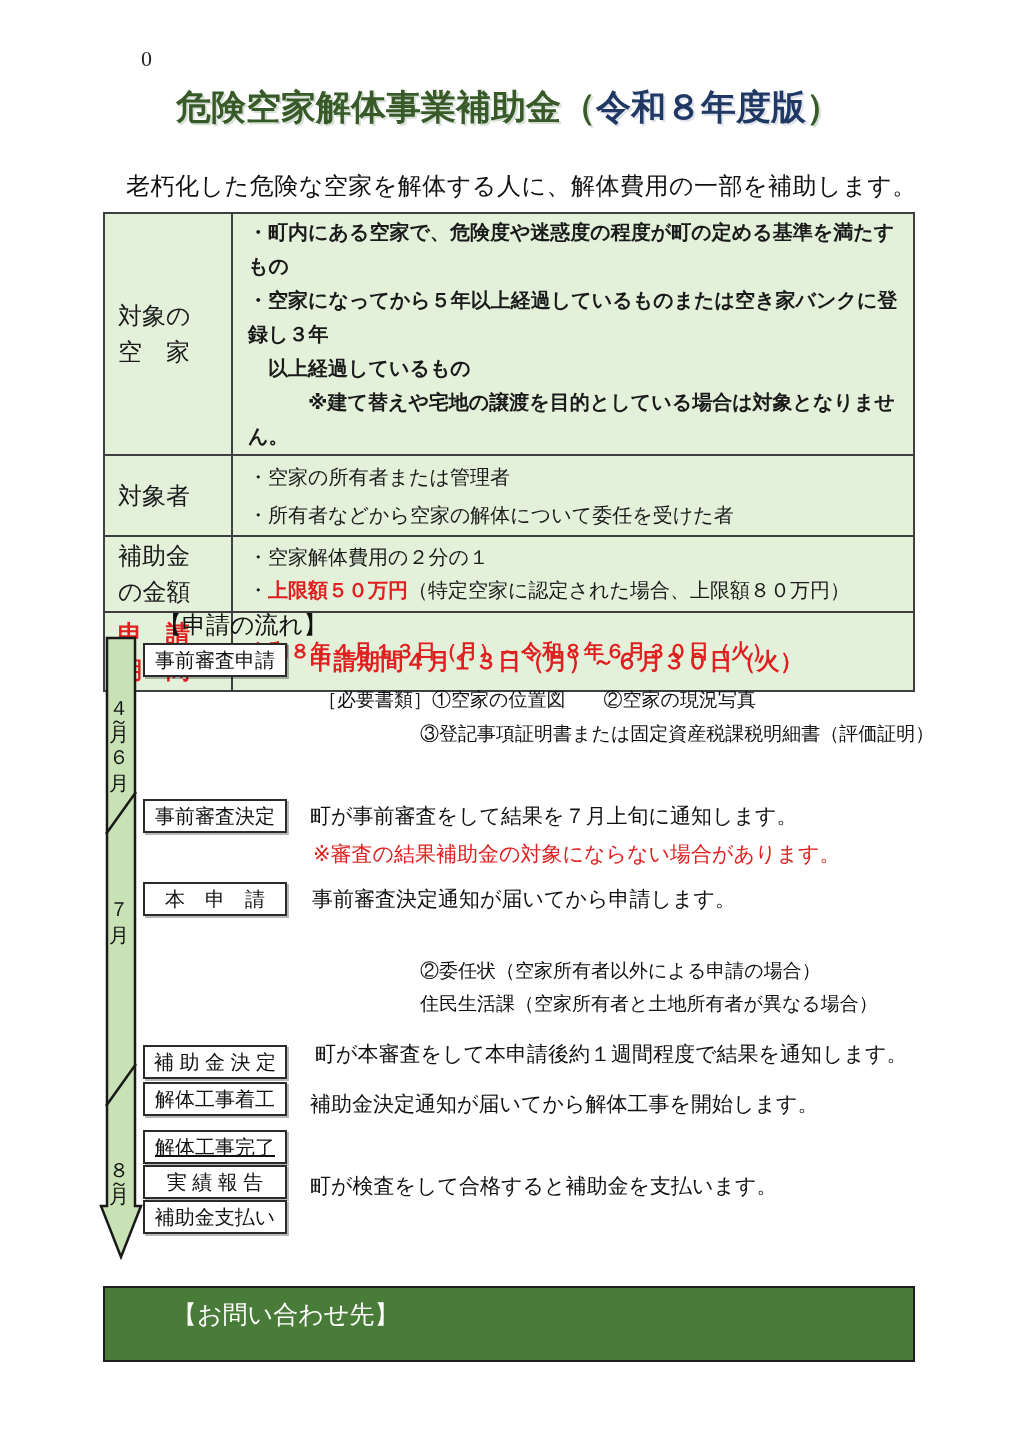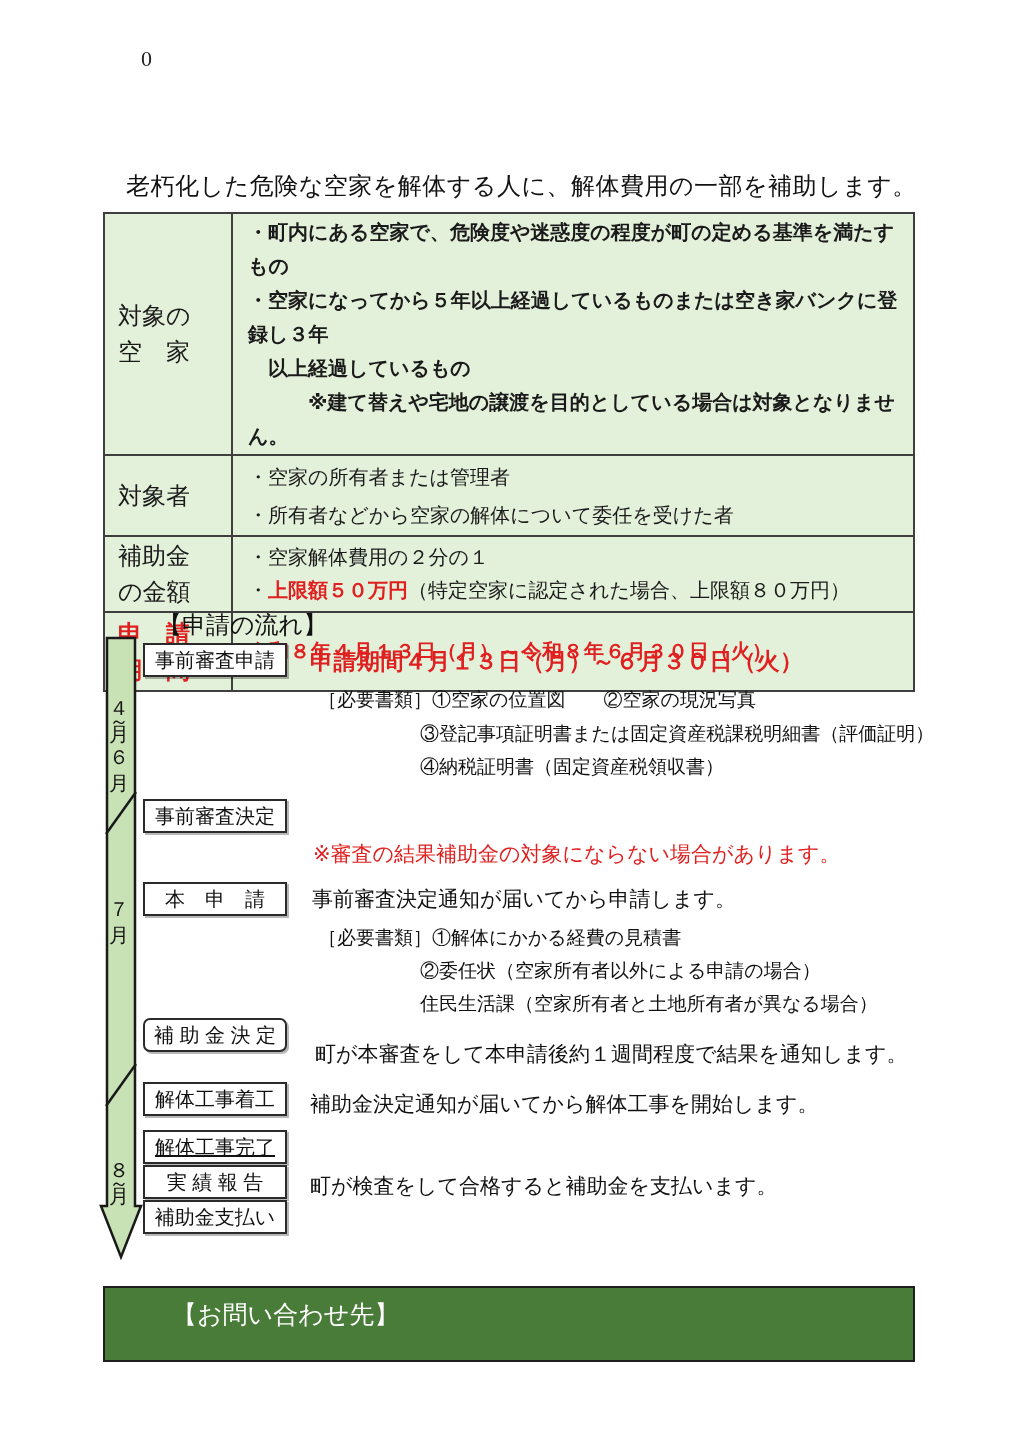--- a/index.html
+++ b/index.html
@@ -32,39 +32,40 @@
 
   .flow-title { left:158px; top:609px; font-family:"Liberation Serif","DejaVu Serif",serif; font-size:24px; color:#111; }
 
   .timeline-arrow { position:absolute; left:99px; top:636px; }
   .tl-label { left:101px; width:38px; writing-mode:vertical-rl; text-orientation:mixed; font-size:20px; letter-spacing:3px; display:flex; align-items:center; justify-content:center; color:#111; }
   .tl-1 { top:658px; height:132px; }
   .tl-2 { top:866px; height:70px; }
   .tl-3 { top:1130px; height:86px; }
 
   .step-box { left:143px; width:140px; height:30px; background:#fff; border:2px solid #2b2b2b; box-shadow:2px 2px 0 rgba(0,0,0,0.28); font-size:20px; display:flex; align-items:center; justify-content:center; white-space:pre; color:#111; }
-  .sb-1 { top:643px; } .sb-2 { top:799px; } .sb-3 { top:882px; } .sb-4 { top:1018px;border-radius:7px; }
+  .sb-1 { top:643px; } .sb-2 { top:799px; } .sb-3 { top:882px; } .sb-4 { top:1045px; }
   .sb-5 { top:1082px; } .sb-6 { top:1130px;text-decoration:underline; } .sb-7 { top:1165px; } .sb-8 { top:1200px; }
 
   .desc { font-size:21px; color:#111; white-space:nowrap; }
   .desc-red-bold { font-size:23px; font-weight:bold; color:#e02020; white-space:nowrap; letter-spacing:0.5px; }
   .desc-red { font-size:21px; color:#e02020; white-space:nowrap; }
   .docs { font-family:"Liberation Serif","DejaVu Serif",serif; font-size:19px; color:#111; white-space:nowrap; }
 
   .footer { left:103px; top:1286px; width:812px; height:76px; background:#4a7c39; border:2px solid #1e1e1e; box-sizing:border-box; }
   .footer-heading { position:absolute; left:67px; top:10px; font-family:"Liberation Serif","DejaVu Serif",serif; font-size:25px; color:#ffffff; }
   .footer-contact { position:absolute; left:128px; top:47px; font-size:27px; color:#ffffff; letter-spacing:0.5px; white-space:nowrap; }
 </style>
 </head>
 <body>
 
 <div class="page">
 
   <div class="abs page-number">0</div>
 
+  <h1 class="abs title" style="margin:0;"><span class="t-green">危険空家解体事業補助金</span><span class="t-green">（</span><span class="t-navy">令和８年度版</span><span class="t-green">）</span></h1>
 
   <div class="abs subtitle">老朽化した危険な空家を解体する人に、解体費用の一部を補助します。</div>
 
   <table class="info-table">
     <tbody>
         <tr class="r0">
       <th>対象の
 空　家</th>
       <td>・町内にある空家で、危険度や迷惑度の程度が町の定める基準を満たすもの
 ・空家になってから５年以上経過しているものまたは空き家バンクに登録し３年
@@ -106,26 +107,25 @@
   <div class="abs step-box sb-3">本　申　請</div>
   <div class="abs step-box sb-4">補 助 金 決 定</div>
   <div class="abs step-box sb-5">解体工事着工</div>
   <div class="abs step-box sb-6">解体工事完了</div>
   <div class="abs step-box sb-7">実 績 報 告</div>
   <div class="abs step-box sb-8">補助金支払い</div>
 
   <div class="abs desc-red-bold" style="left:310px; top:646px;">申請期間４月１３日（月）～６月３０日（火）</div>
   <div class="abs docs" style="left:420px; top:721px;">③登記事項証明書または固定資産税課税明細書（評価証明）</div>
   <div class="abs docs" style="left:318px; top:687px;">［必要書類］①空家の位置図　　②空家の現況写真</div>
-  <div class="abs docs" style="left:420px; top:754px;">④納税証明書（固定資産税領収書）</div>
 
+  <div class="abs desc" style="left:310px; top:802px;">町が事前審査をして結果を７月上旬に通知します。</div>
   <div class="abs desc-red" style="left:313px; top:840px;">※審査の結果補助金の対象にならない場合があります。</div>
 
   <div class="abs desc" style="left:312px; top:885px;">事前審査決定通知が届いてから申請します。</div>
-  <div class="abs docs" style="left:318px; top:925px;">［必要書類］①解体にかかる経費の見積書</div>
   <div class="abs docs" style="left:420px; top:958px;">②委任状（空家所有者以外による申請の場合）</div>
   <div class="abs docs" style="left:420px; top:991px;">住民生活課（空家所有者と土地所有者が異なる場合）</div>
 
   <div class="abs desc" style="left:315px; top:1040px;">町が本審査をして本申請後約１週間程度で結果を通知します。</div>
   <div class="abs desc" style="left:310px; top:1090px;">補助金決定通知が届いてから解体工事を開始します。</div>
   <div class="abs desc" style="left:310px; top:1172px;">町が検査をして合格すると補助金を支払います。</div>
 
   <div class="abs footer">
     <div class="footer-heading">【お問い合わせ先】</div>
   </div>

